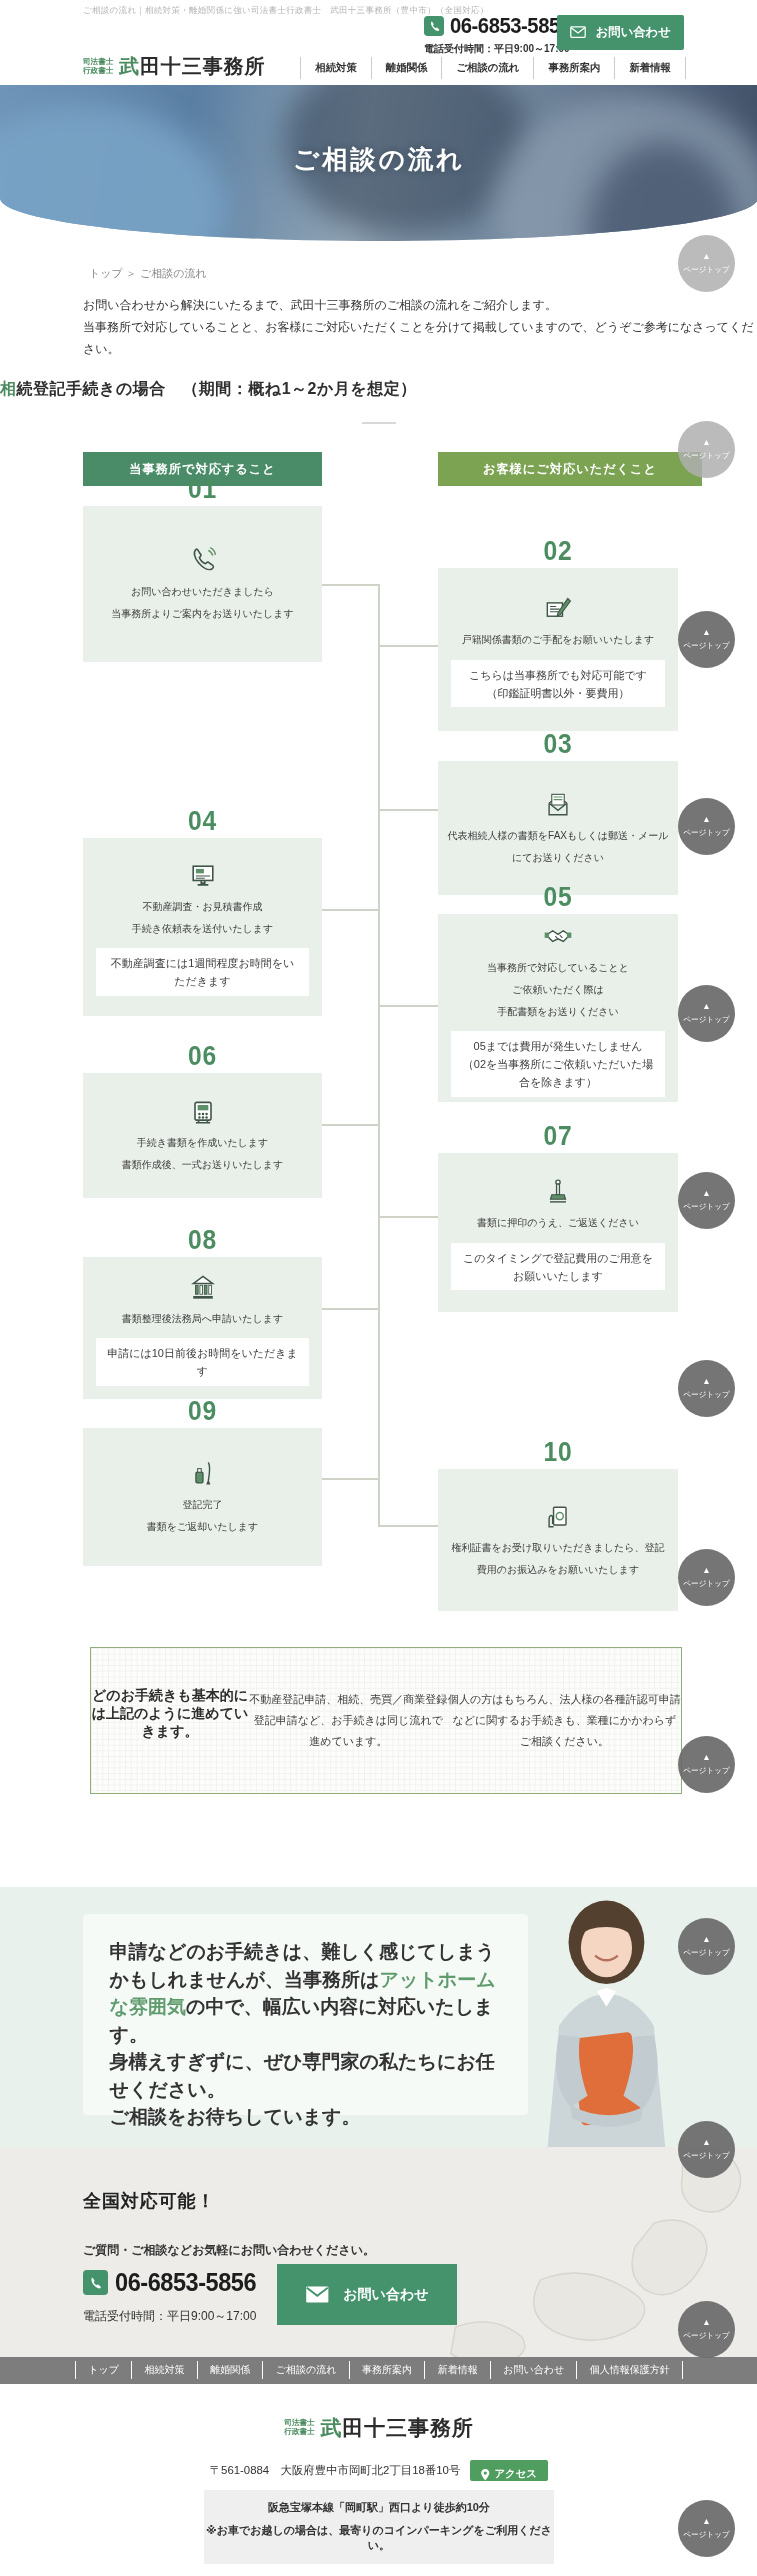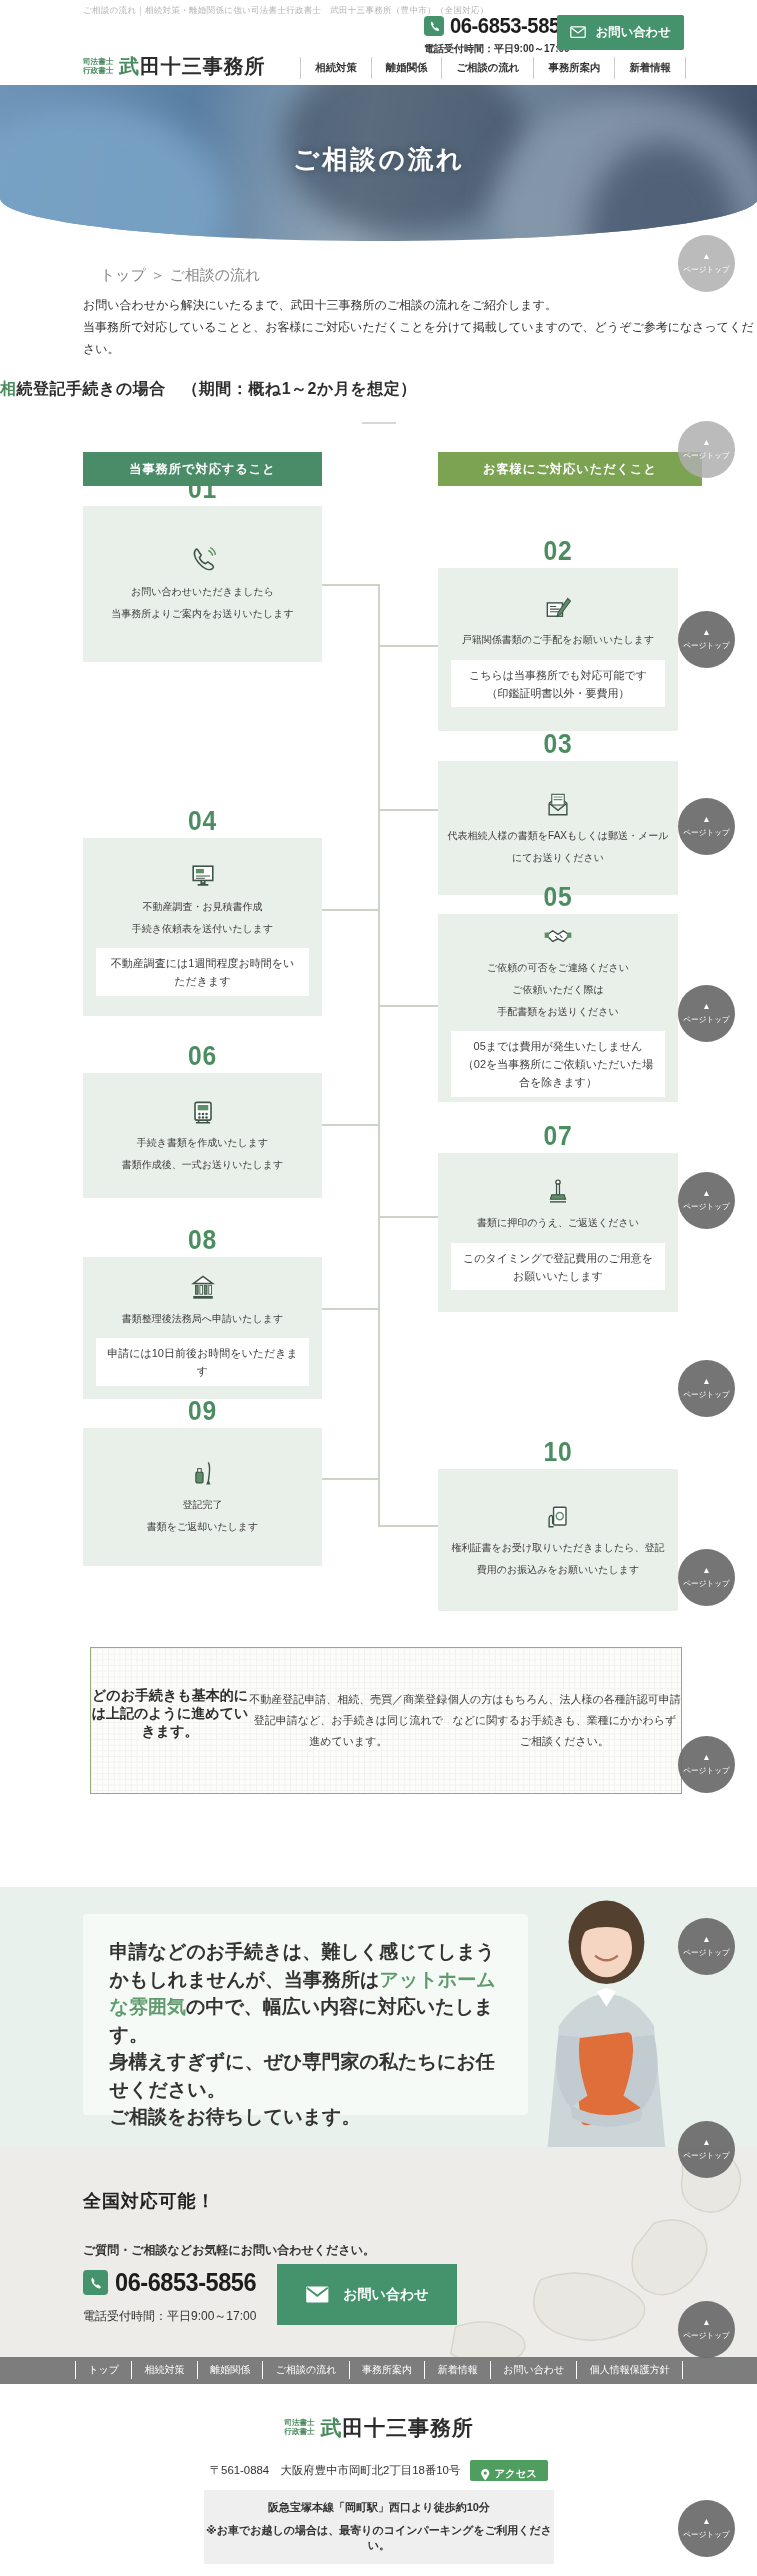--- a/index.html
+++ b/index.html
@@ -27,21 +27,21 @@
         background:linear-gradient(100deg,#6f95b8 0%,#5a7fa3 25%,#93a6b6 48%,#7b91a6 62%,#55677f 82%,#3f4f66 100%)}
   .hero .blob{position:absolute;border-radius:50%;filter:blur(15px)}
   .b1{left:-57px;top:19px;width:284px;height:208px;background:#79a3c6;opacity:.9}
   .b2{left:284px;top:-38px;width:246px;height:189px;background:#2e3c50;opacity:.55}
   .b3{left:492px;top:9.5px;width:284px;height:227px;background:#8b9db0;opacity:.8}
   .b4{left:587px;top:57px;width:152px;height:189px;background:#33435c;opacity:.6}
   .hero-title{position:absolute;width:100%;top:57px;text-align:center;color:#fff;font-size:25.6px;font-weight:700;
         letter-spacing:2.8px;text-shadow:0 0 7.6px rgba(20,30,40,.45)}
   
   .main-section{position:relative;height:1646px;background:#fff}
-  .breadcrumb{position:absolute;top:24.6px;left:100px;font-size:15px;color:#888}
+  .breadcrumb{position:absolute;top:24.6px;left:89px;font-size:11px;color:#888}
   .breadcrumb .bc-link{cursor:pointer}
   .intro{position:absolute;top:53px;left:83px;font-size:12px;line-height:22px;color:#333}
   .flow-title{position:absolute;top:138px;width:100%;text-align:left;font-size:16px;font-weight:700;color:#2e2e2e;letter-spacing:0.5px}
   .flow-title .accent{color:#4a8c5f}
   .flow-divider{position:absolute;top:181px;left:362px;width:34px;height:1.9px;background:#d8d8d8}
   .col-head{position:absolute;top:211px;height:34px;display:flex;align-items:center;justify-content:center;
         color:#fff;font-size:12.3px;font-weight:700;letter-spacing:0.9px}
   .col-head.left{left:83px;width:239px;background:#4a8c68}
   .col-head.right{left:438px;width:264px;background:#7ba352}
   .connector{position:absolute;background:#cdd3c7}
@@ -253,21 +253,21 @@
     <div class="num">05</div>
     <div class="box">
       <span class="icon">
         <svg class="ic" width="32" height="32" viewBox="0 0 36 36">
             <path d="M5 16 L12 11 L18 15 L24 11 L31 16 L24 23 L18 20 L12 23 Z" fill="#fff" stroke="#3f5547" stroke-width="1.6"></path>
             <rect x="3" y="13" width="5" height="6" fill="#5d8f68"></rect>
             <rect x="28" y="13" width="5" height="6" fill="#5d8f68"></rect>
             <path d="M15 17 l3 3 M20 16 l3 3" stroke="#3f5547" stroke-width="1.2"></path>
           </svg>
       </span>
-      <div class="line">ご依頼の可否をご連絡ください</div>
+      <div class="line">当事務所で対応していることと</div>
       <div class="line">ご依頼いただく際は</div>
       <div class="line">手配書類をお送りください</div>
       <div class="note">
         <div>05までは費用が発生いたしません</div>
         <div>（02を当事務所にご依頼いただいた場合を除きます）</div>
       </div>
     </div>
   </div>
 
   <div class="step s6">

